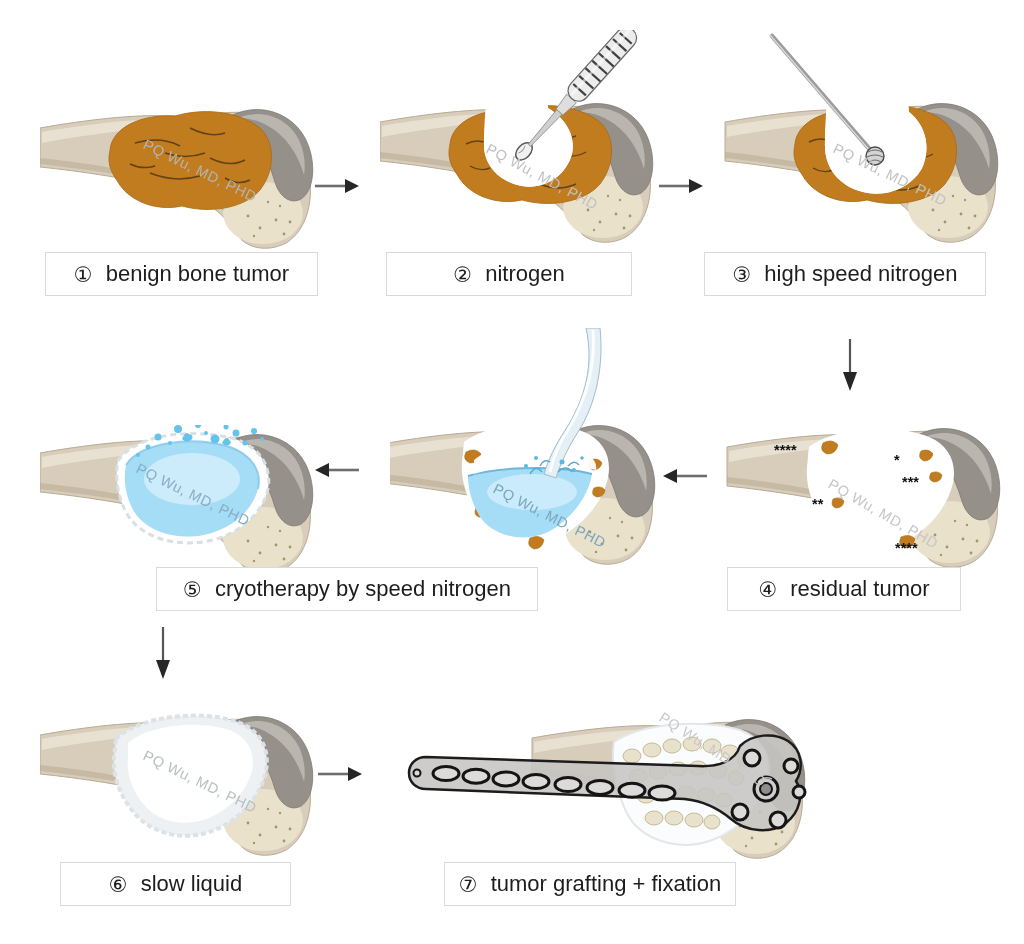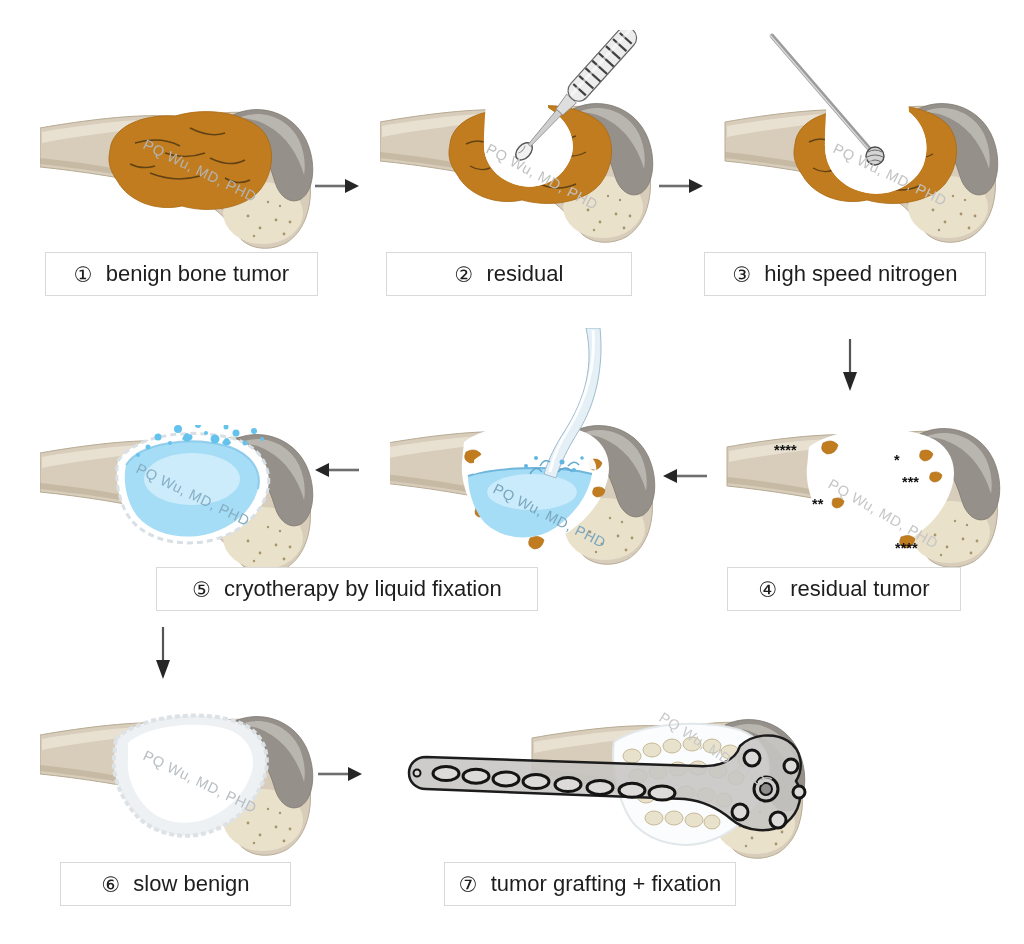--- a/index.html
+++ b/index.html
@@ -147,21 +147,21 @@
           <line x1="152" y1="-9" x2="152" y2="9"></line>
             <line x1="161" y1="-8" x2="161" y2="8"></line>
         </g>
         <rect x="82" y="-4" width="88" height="3" rx="1.5" fill="#ffffff" opacity="0.55"></rect>
       </g>
       <text class="wm" transform="translate(105,122) rotate(28)" fill="#c0c0c0">PQ Wu, MD, PHD</text>
     </svg>
   </div>
   <div class="step-label" style="left:386px;top:252px;width:246px;">
     <span class="num">②</span>
-    <span>residual</span>
+    <span>nitrogen</span>
   </div>
 
   <div class="arrow" style="left:656px;top:176px;">
     <svg width="50" height="20" viewBox="0 0 50 20">
         <line x1="3" y1="10" x2="34" y2="10" stroke="#6e6e6e" stroke-width="2.6"></line>
         <polygon points="33,3 47,10 33,17" fill="#262626"></polygon>
       </svg>
   </div>
 
   <div class="panel" style="left:720px;top:28px;">
@@ -386,21 +386,21 @@
             <circle cx="98" cy="32" r="2"></circle>
           <path d="M142,16 q5,-12 10,0 q-5,5 -10,0 Z"></path>
             <path d="M182,20 q5,-10 9,0 q-4,5 -9,0 Z"></path>
         </g>
       </g>
       <text class="wm" transform="translate(95,47) rotate(26)" fill="#86aec4">PQ Wu, MD, PHD</text>
     </svg>
   </div>
   <div class="step-label" style="left:156px;top:567px;width:382px;">
     <span class="num">⑤</span>
-    <span>cryotherapy by liquid fixation</span>
+    <span>cryotherapy by speed nitrogen</span>
   </div>
 
   <div class="arrow" style="left:153px;top:624px;">
     <svg width="20" height="58" viewBox="0 0 20 58">
         <line x1="10" y1="3" x2="10" y2="38" stroke="#555" stroke-width="2.2"></line>
         <polygon points="3,36 17,36 10,55" fill="#262626"></polygon>
       </svg>
   </div>
 
   <div class="panel" style="left:40px;top:705px;">
@@ -427,21 +427,21 @@
         </g>
       <g>
         <path d="M76,34 C100,10 165,4 200,18 C220,26 230,44 226,66 C220,94 198,116 172,126 C146,136 116,130 98,112 C82,96 72,72 74,52 Z" fill="#eef1f3" stroke="#dde2e6" stroke-width="4" stroke-dasharray="5 3"></path>
         <path d="M88,38 C108,20 160,14 192,26 C208,34 216,48 212,66 C206,88 188,106 166,114 C144,122 120,117 106,102 C94,90 86,70 88,54 Z" fill="#ffffff"></path>
       </g>
       <text class="wm" transform="translate(102,54) rotate(26)" fill="#b9bec2">PQ Wu, MD, PHD</text>
     </svg>
   </div>
   <div class="step-label" style="left:60px;top:862px;width:231px;">
     <span class="num">⑥</span>
-    <span>slow benign</span>
+    <span>slow liquid</span>
   </div>
 
   <div class="arrow" style="left:315px;top:764px;">
     <svg width="50" height="20" viewBox="0 0 50 20">
         <line x1="3" y1="10" x2="34" y2="10" stroke="#6e6e6e" stroke-width="2.6"></line>
         <polygon points="33,3 47,10 33,17" fill="#262626"></polygon>
       </svg>
   </div>
 
   <div class="panel" style="left:400px;top:672px;">

